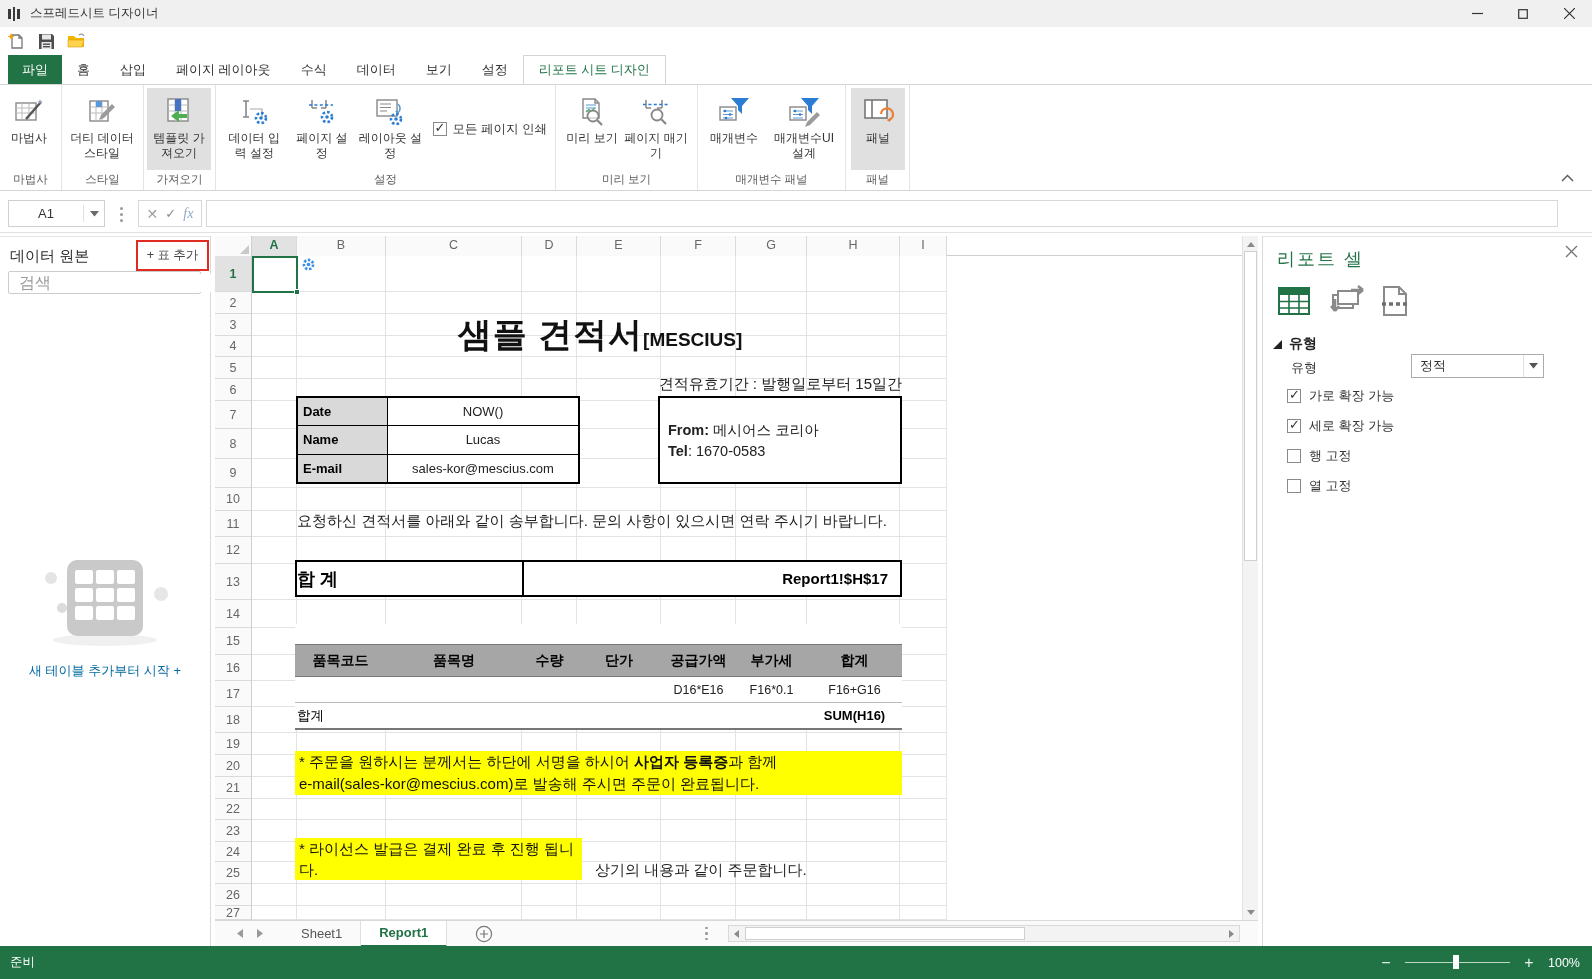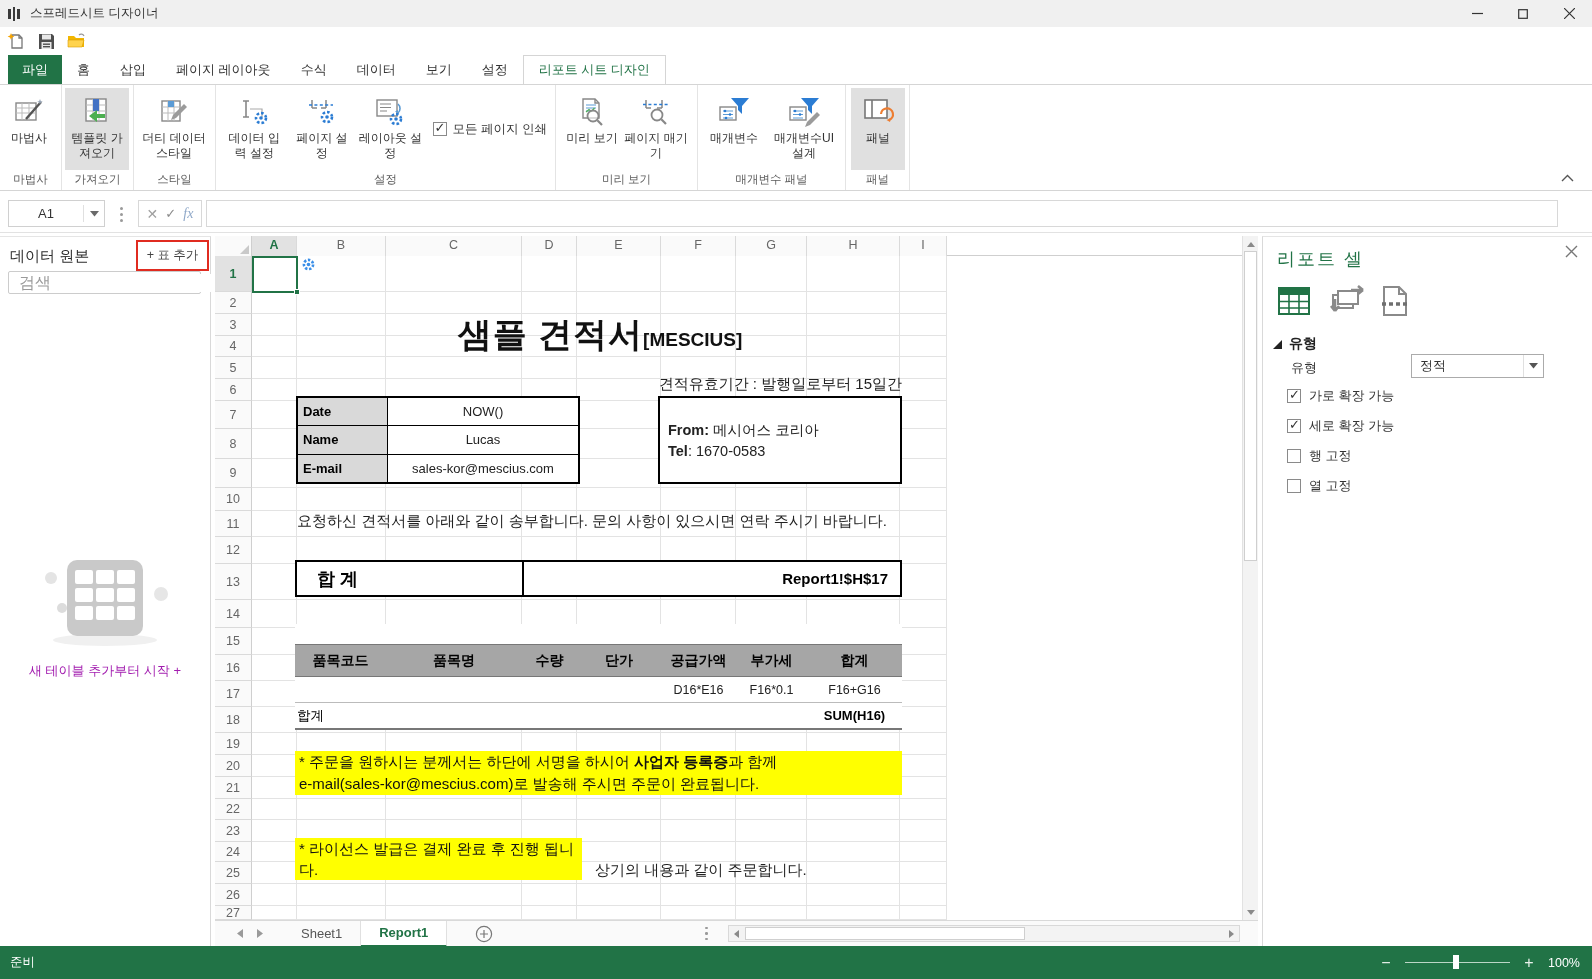--- a/index.html
+++ b/index.html
@@ -54,21 +54,21 @@
   .finput { position:absolute; left:206px; top:3px; right:34px; height:27px; border:1px solid #d8d8d8; font-size:13px; padding:0 6px; color:#333; outline:none; }
 
   
   .leftpanel { position:absolute; left:0; top:236px; width:211px; height:710px; background:#fff; border-right:1px solid #d9d9d9; border-top:1px solid #e5e5e5; }
   .lp-title { position:absolute; left:10px; top:10px; font-size:15px; color:#2b2b2b; }
   .addtable { position:absolute; left:136px; top:3px; width:73px; height:31px; border:2px solid #e02b20; background:#fff; display:flex; align-items:center; justify-content:center; font-size:12.5px; color:#444; }
   .searchbox { position:absolute; left:8px; top:34px; width:193px; height:23px; border:1px solid #ccc; border-radius:2px; display:flex; align-items:center; padding:0 5px; gap:5px; }
   .searchbox input { border:none; outline:none; flex:1; font-size:16px; color:#333; font-family:inherit; }
   .searchbox input::placeholder { color:#9a9a9a; }
   .lp-empty { position:absolute; left:0; top:315px; width:100%; text-align:center; }
-  .lp-empty .hint { margin-top:10px; font-size:13px; color:#a21caf; }
+  .lp-empty .hint { margin-top:10px; font-size:13px; color:#0369a1; }
 
   
   .sheetarea { position:absolute; left:215px; top:236px; width:1043px; height:684px; background:#fff; }
   .colheaders { position:absolute; left:0; top:0; width:1027px; height:20px; display:flex; border-bottom:1px solid #cfcfcf; background:#fff; }
   .corner { width:37px; height:20px; border-right:1px solid #cfcfcf; background:#fafafa; position:relative; }
   .corner::after { content:""; position:absolute; right:2px; bottom:2px; border-left:9px solid transparent; border-bottom:9px solid #c9c9c9; }
   .colh { height:20px; border-right:1px solid #dadada; background:#fafafa; font-size:12.5px; color:#666; text-align:center; line-height:19px; }
   .colh.sel { background:#e2e2e2; color:#217346; font-weight:bold; }
   .rowheaders { position:absolute; left:0; top:20px; width:37px; }
   .rowh { width:37px; border-right:1px solid #cfcfcf; border-bottom:1px solid #dadada; background:#fafafa; font-size:12.5px; color:#666; display:flex; align-items:center; justify-content:center; }
@@ -86,21 +86,21 @@
   .doc-title .suffix { font-size:19px; letter-spacing:0; }
   .doc-validity { position:absolute; left:425px; top:119px; width:262px; text-align:right; font-size:15px; color:#222; }
   .info-table { position:absolute; left:81px; top:140px; width:284px; height:88px; border:2px solid #000; background:#fff; display:flex; flex-direction:column; }
   .info-row { flex:1; display:flex; border-bottom:1px solid #000; }
   .info-row:last-child { border-bottom:none; }
   .info-label { width:90px; background:#d9d9d9; border-right:1px solid #000; font-weight:bold; font-size:13px; display:flex; align-items:center; padding-left:5px; color:#000; }
   .info-value { flex:1; display:flex; align-items:center; justify-content:center; font-size:13px; color:#222; }
   .from-box { position:absolute; left:443px; top:140px; width:244px; height:88px; border:2px solid #000; background:#fff; padding:22px 0 0 8px; font-size:14.5px; color:#222; line-height:21px; }
   .doc-greeting { position:absolute; left:82px; top:256px; font-size:15px; color:#222; }
   .total-box { position:absolute; left:80px; top:304px; width:607px; height:37px; border:2px solid #000; background:#fff; display:flex; }
-  .total-label { width:227px; border-right:2px solid #000; display:flex; align-items:center; padding-left:20px; font-size:18px; font-weight:bold; color:#000; }
+  .total-label { width:227px; border-right:2px solid #000; display:flex; align-items:center; padding-left:0; font-size:18px; font-weight:bold; color:#000; }
   .total-ref { flex:1; display:flex; align-items:center; justify-content:flex-end; padding-right:12px; font-size:15px; font-weight:bold; color:#000; }
   .items { position:absolute; left:80px; top:368px; width:607px; background:#fff; border-bottom:2px solid #777; }
   .items-head { display:flex; height:33px; background:#a6a6a6; border-top:1px solid #777; border-bottom:1px solid #777;margin-top:20px; }
   .items-head div { display:flex; align-items:center; justify-content:center; font-size:14px; font-weight:600; color:#000; }
   .items-row16 { display:flex; height:26px; border-bottom:1px solid #bbb; }
   .items-row16 div { display:flex; align-items:center; justify-content:center; font-size:12.5px; color:#222; }
   .items-row17 { display:flex; height:25px; }
   .items-row17 .lbl { display:flex; align-items:center; font-size:13.5px; color:#000; padding-left:2px; }
   .items-row17 .sum { margin-left:auto; width:95px; display:flex; align-items:center; justify-content:center; font-size:13px; font-weight:bold; color:#000; }
   .c1{width:91px;} .c2{width:136px;} .c3{width:55px;} .c4{width:84px;} .c5{width:75px;} .c6{width:71px;} .c7{width:95px;}
@@ -231,52 +231,52 @@
                 <line x1="28" y1="6" x2="13" y2="23" stroke="#555" stroke-width="2.4"></line>
                 <path d="M27 3 l0.8 2 2 .8 -2 .8 -.8 2 -.8 -2 -2 -.8 2 -.8z" fill="#9aa7b8"></path>
               </svg>
           </span>
           <span class="rtx">마법사</span>
         </div>
       </div>
       <div class="rlabel">마법사</div>
     </div>
 
+    <div class="rgroup" style="width:82px">
+      <div class="rbtns">
+        <div class="rbtn" style="width:72px;margin-left:4px">
+          <span class="ric">
+            <svg width="32" height="32" viewBox="0 0 32 32">
+                <rect x="4" y="5" width="18" height="20" fill="#fff" stroke="#888" stroke-width="1.4"></rect>
+                <path d="M4 11 h18 M4 17 h18 M10 5 v20 M16 5 v20" stroke="#bbb" stroke-width="1"></path>
+                <rect x="10" y="5" width="6" height="6" fill="#5b9bd5"></rect>
+                <path d="M28 6 l-11 11 -2 5 5 -2 11 -11 z" fill="#9b9b9b" transform="translate(-2,2)"></path>
+              </svg>
+          </span>
+          <span class="rtx">더티 데이터 스타일</span>
+        </div>
+      </div>
+      <div class="rlabel">스타일</div>
+    </div>
+
     <div class="rgroup" style="width:72px">
       <div class="rbtns">
         <div class="rbtn selected" style="width:64px;margin-left:3px">
           <span class="ric">
             <svg width="32" height="32" viewBox="0 0 32 32">
                 <rect x="5" y="3" width="20" height="22" fill="#fff" stroke="#888" stroke-width="1.4"></rect>
                 <path d="M5 9 h20 M5 15 h20 M12 3 v22 M18 3 v22" stroke="#bbb" stroke-width="1"></path>
                 <rect x="12" y="3" width="6" height="12" fill="#4472c4"></rect>
                 <path d="M8 20 l8 -6 v4 h8 v4 h-8 v4 z" fill="#4caf50" transform="rotate(0)"></path>
               </svg>
           </span>
           <span class="rtx">템플릿 가져오기</span>
         </div>
       </div>
       <div class="rlabel">가져오기</div>
-    </div>
-
-    <div class="rgroup" style="width:82px">
-      <div class="rbtns">
-        <div class="rbtn" style="width:72px;margin-left:4px">
-          <span class="ric">
-            <svg width="32" height="32" viewBox="0 0 32 32">
-                <rect x="4" y="5" width="18" height="20" fill="#fff" stroke="#888" stroke-width="1.4"></rect>
-                <path d="M4 11 h18 M4 17 h18 M10 5 v20 M16 5 v20" stroke="#bbb" stroke-width="1"></path>
-                <rect x="10" y="5" width="6" height="6" fill="#5b9bd5"></rect>
-                <path d="M28 6 l-11 11 -2 5 5 -2 11 -11 z" fill="#9b9b9b" transform="translate(-2,2)"></path>
-              </svg>
-          </span>
-          <span class="rtx">더티 데이터 스타일</span>
-        </div>
-      </div>
-      <div class="rlabel">스타일</div>
     </div>
 
     <div class="rgroup" style="width:340px">
       <div class="rbtns">
         <div class="rbtn" style="width:68px;margin-left:5px">
           <span class="ric">
             <svg width="34" height="32" viewBox="0 0 34 32">
                 <path d="M6 5 h6 M9 5 v16 M6 21 h6" stroke="#888" stroke-width="1.6" fill="none"></path>
                 <path d="M13 13 h12 v8" stroke="#aaa" stroke-width="1.2" fill="none"></path>
                 <circle cx="24" cy="22" r="5" fill="none" stroke="#2b7cd3" stroke-width="2.6" stroke-dasharray="2.6 2"></circle>

